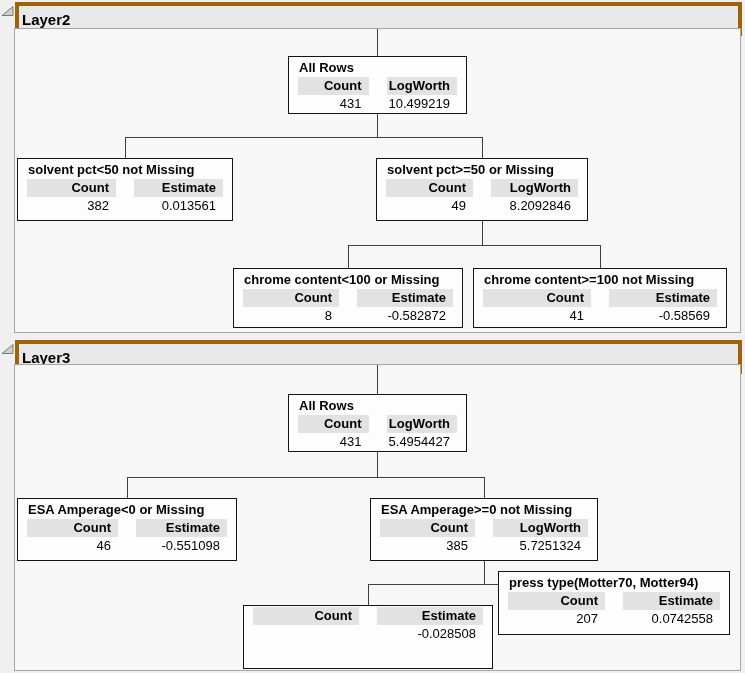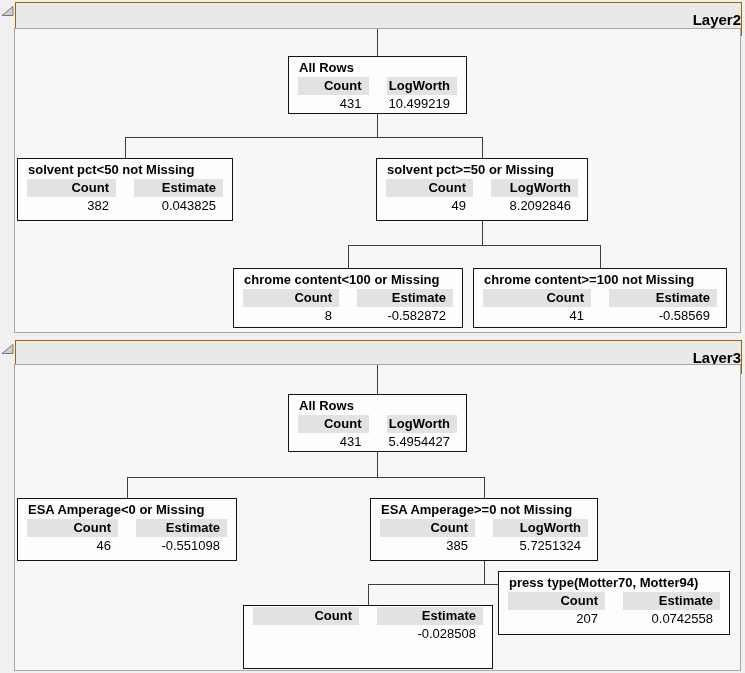--- a/index.html
+++ b/index.html
@@ -9,22 +9,22 @@
     font-family:"Liberation Sans",sans-serif;
     position:relative;overflow:hidden;
     color:#000;
   }
   .page{position:absolute;inset:0}
 
   
   .disclosure{position:absolute;width:13px;height:12px;cursor:pointer}
   .outline-bar{
     position:absolute;left:15px;right:3px;height:34px;
-    background:#e9e9e9;border:1px solid #a16207;box-sizing:border-box;
-    display:flex;align-items:center;cursor:pointer;justify-content:flex-end;
+    background:#e9e9e9;border:4px solid #a16207;box-sizing:border-box;
+    display:flex;align-items:center;cursor:pointer;
   }
   .outline-bar .title{font-weight:bold;font-size:15px;padding-left:3px;white-space:nowrap}
 
   
   .panel{
     position:absolute;background:#f7f7f7;
     border:1px solid #a6a6a6;box-sizing:border-box;
   }
 
   
@@ -88,21 +88,21 @@
   </div>
 
   <div class="node" style="left:17px;top:158px;width:216px;height:63px">
     <div class="node-title">solvent pct&lt;50 not Missing</div>
     <div class="nrow hdr">
       <div class="cell c1">Count</div>
       <div class="cell c2">Estimate</div>
     </div>
     <div class="nrow">
       <div class="cell c1">382</div>
-      <div class="cell c2">0.043825</div>
+      <div class="cell c2">0.013561</div>
     </div>
   </div>
 
   <div class="node" style="left:376px;top:158px;width:212px;height:63px">
     <div class="node-title">solvent pct&gt;=50 or Missing</div>
     <div class="nrow hdr">
       <div class="cell c1">Count</div>
       <div class="cell c2">LogWorth</div>
     </div>
     <div class="nrow">

